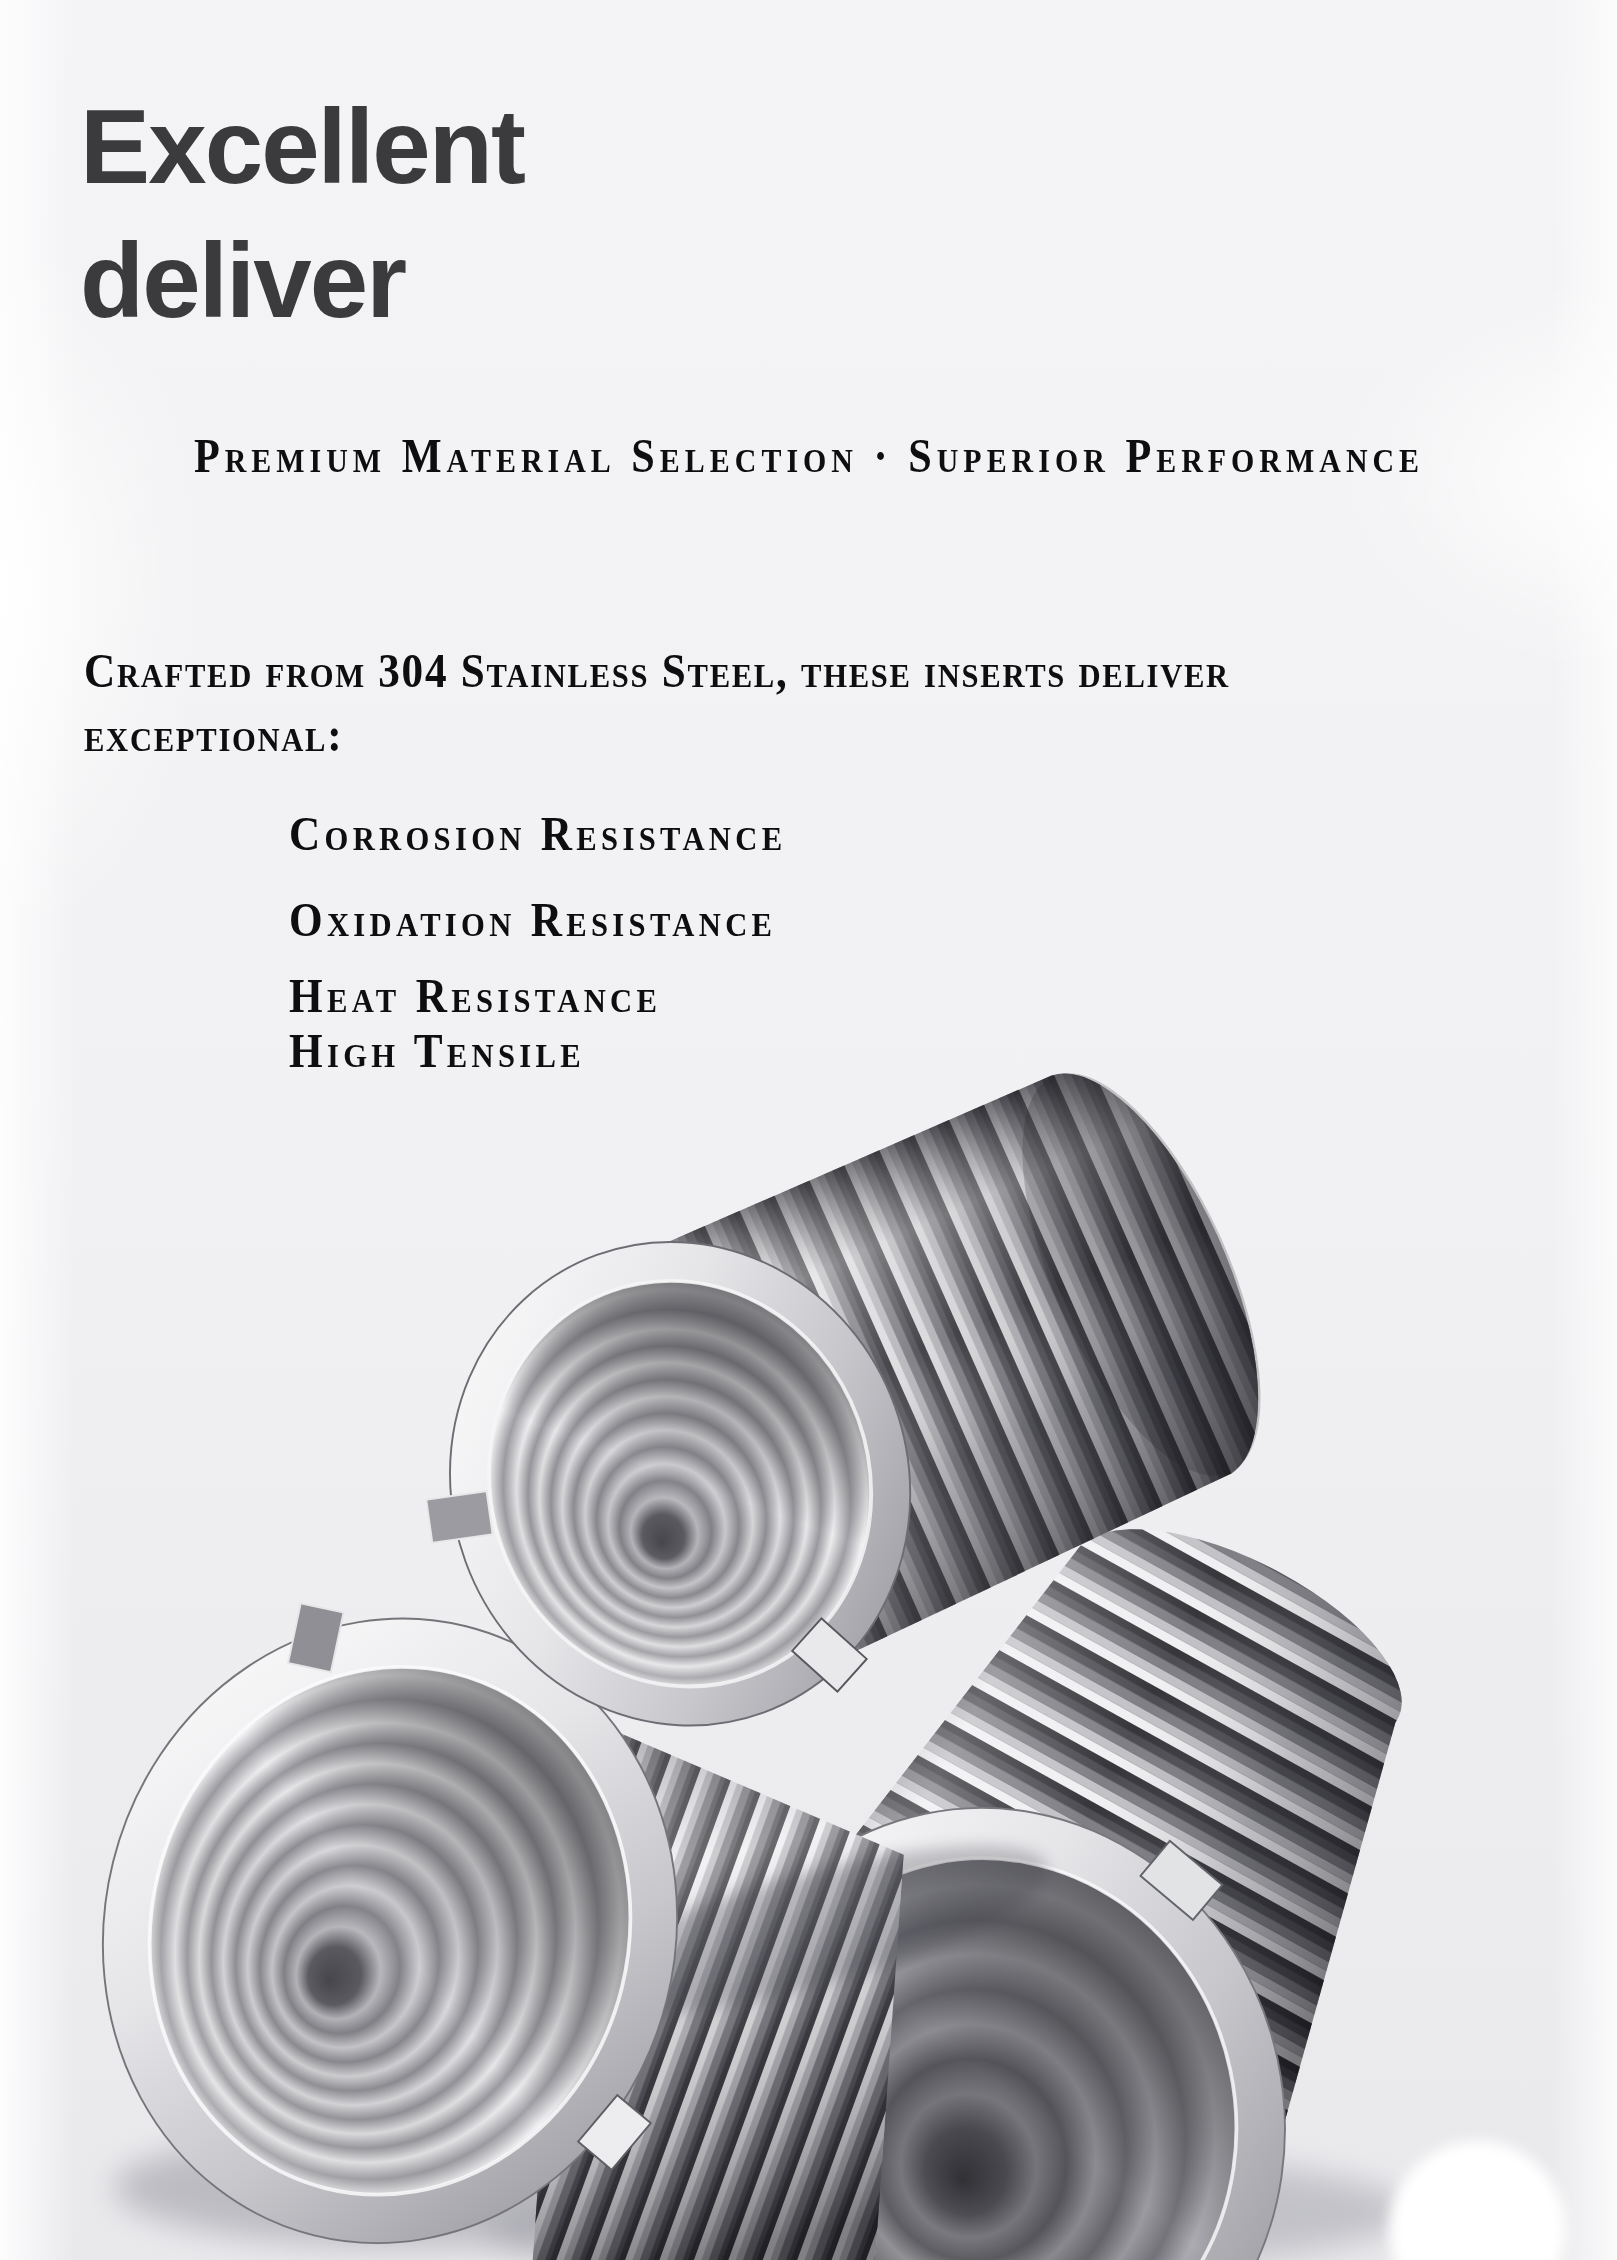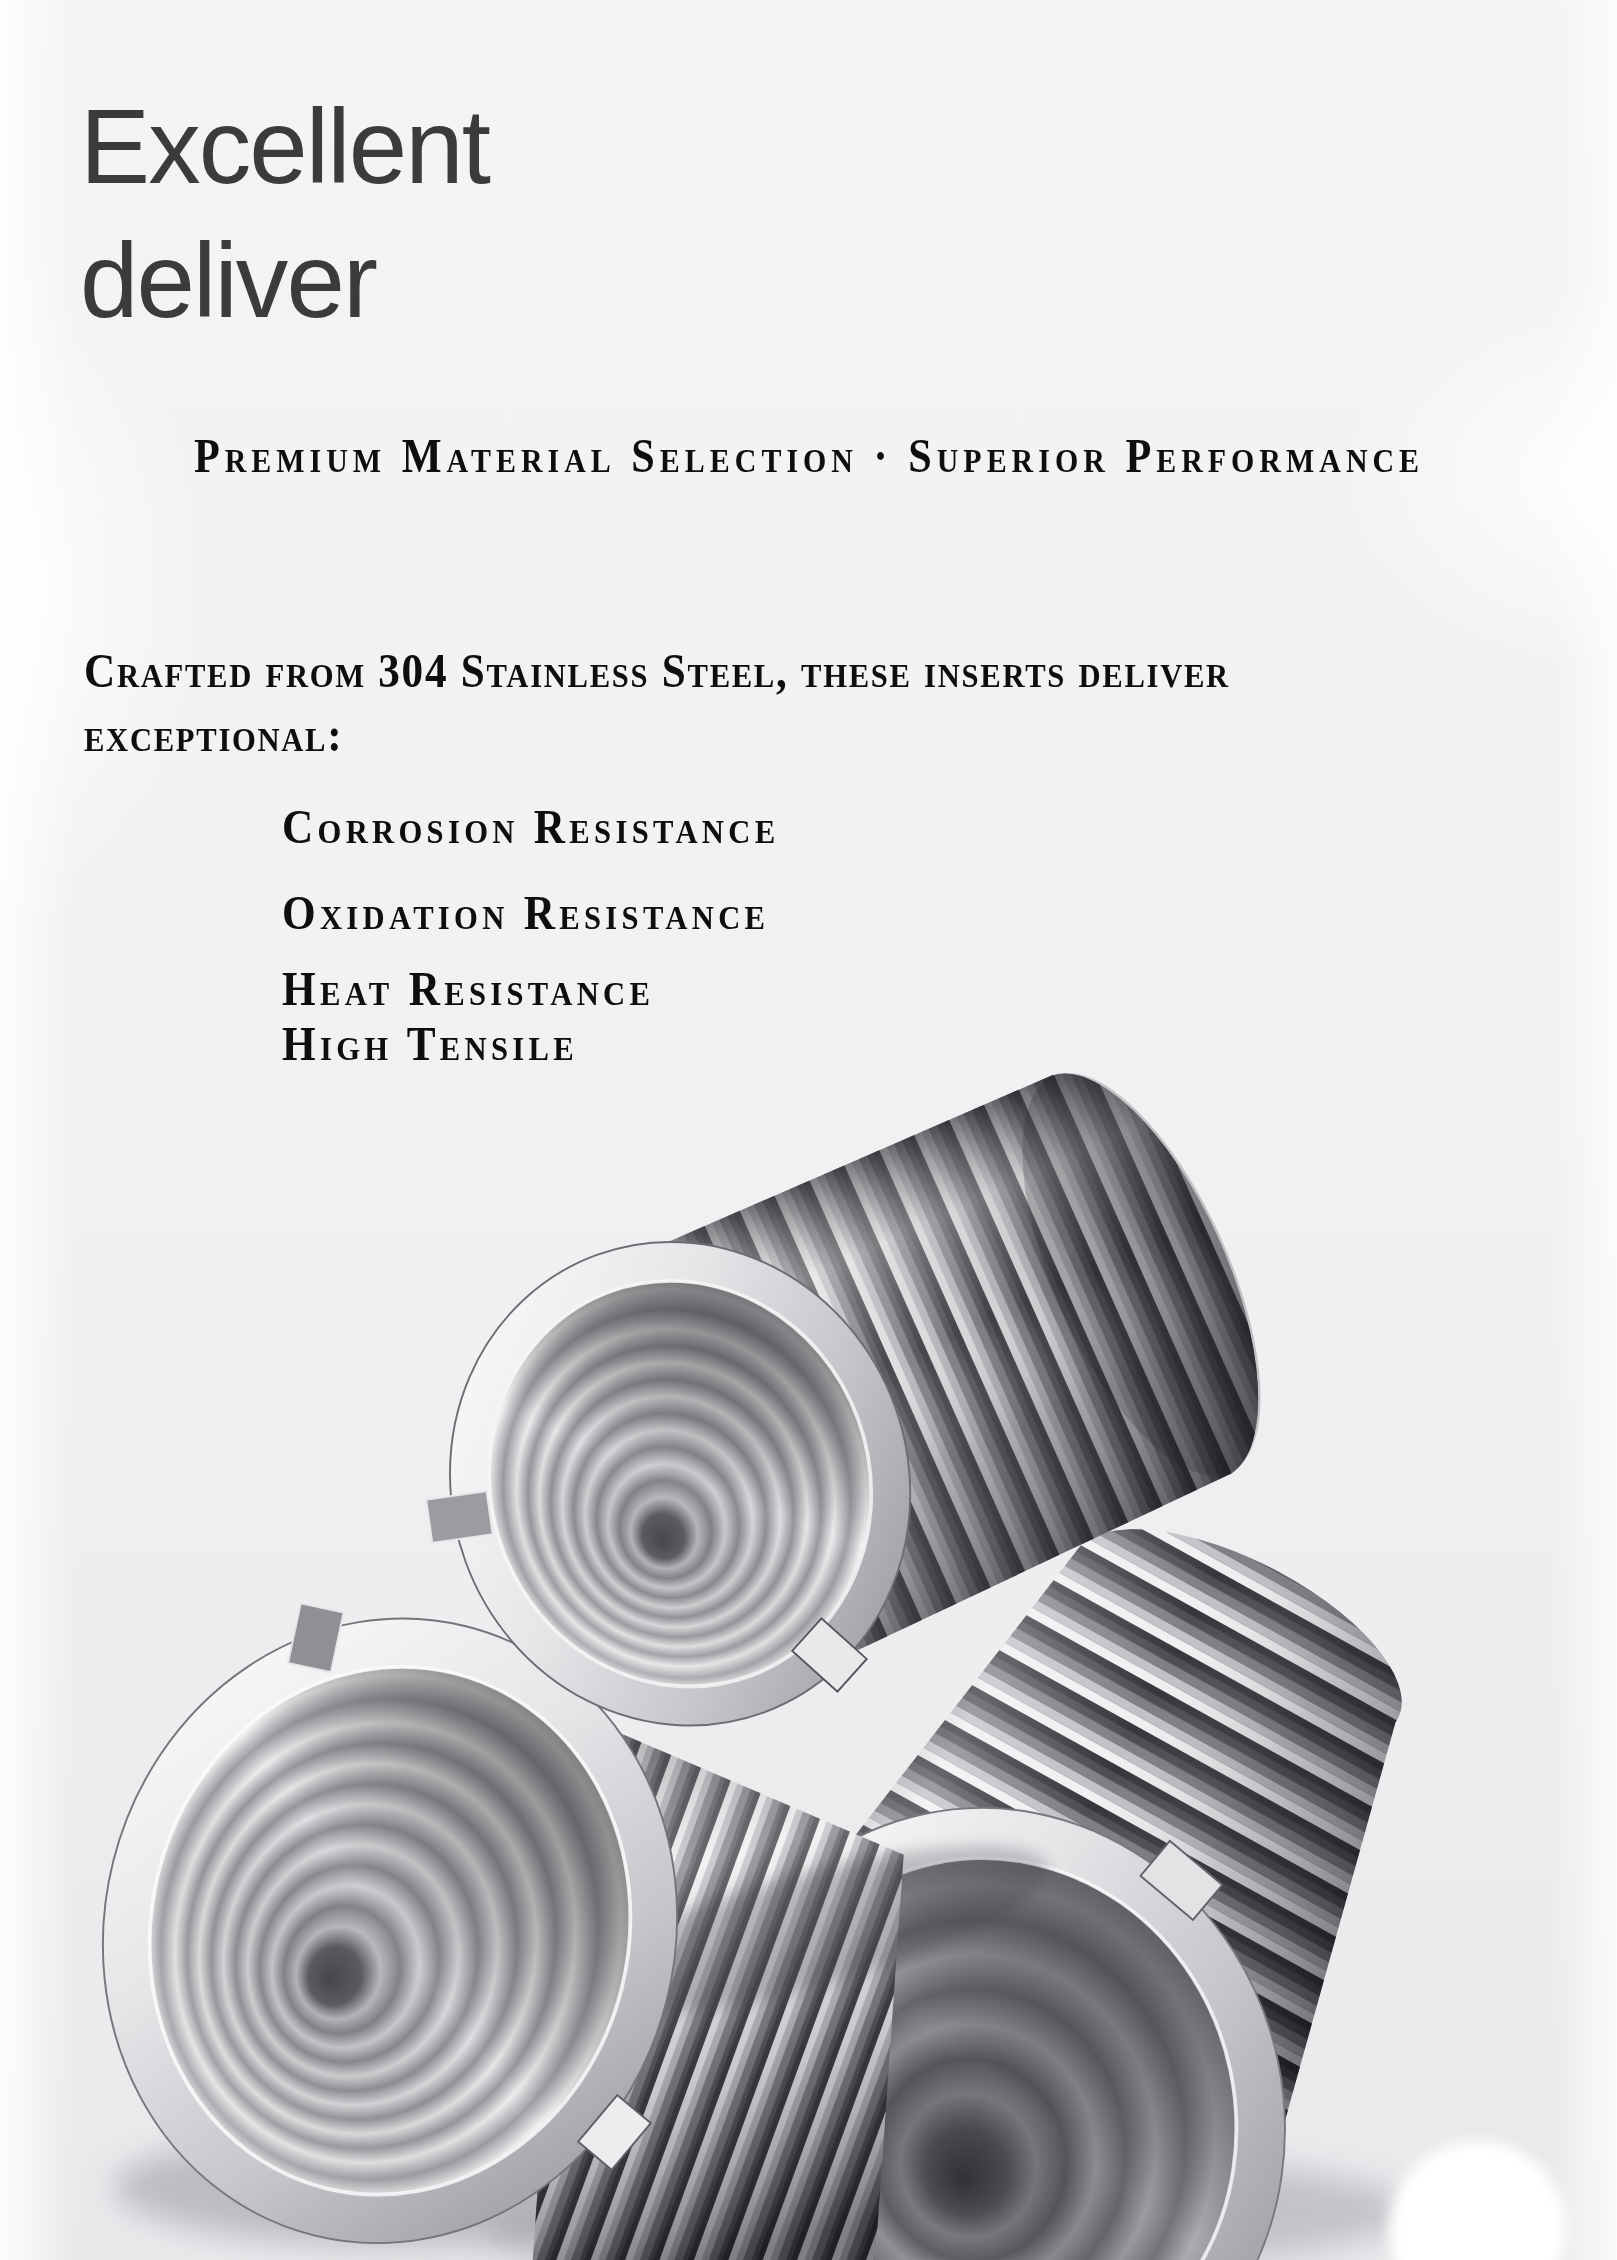--- a/index.html
+++ b/index.html
@@ -8,38 +8,38 @@
     background:
       radial-gradient(399px 285px at 100% 21%, rgba(255,255,255,.95), rgba(255,255,255,0) 70%),
       radial-gradient(285px 495px at 0% 26%, rgba(255,255,255,.9), rgba(255,255,255,0) 72%),
       linear-gradient(90deg, #fdfdfe 0px, rgba(253,253,254,0) 76px),
       linear-gradient(270deg, #fbfbfc 0px, rgba(251,251,252,0) 67px),
       linear-gradient(180deg, #f4f4f6 0%, #f1f1f3 52%, #e9e9ec 100%);
     font-family:"Liberation Sans", sans-serif;
   }
   .heading{
     position:absolute;left:80px;top:80px;
-    font-weight:400;font-size:105px;line-height:1.28;letter-spacing:-1.9px;
+    font-weight:700;font-size:105px;line-height:1.28;letter-spacing:-1.9px;
   }
   .heading .hline{display:block;}
   .smallcaps{
     font-family:"Liberation Serif","DejaVu Serif",serif;
     font-variant:small-caps;font-weight:600;color:#0e0e10;
   }
   .tagline{
     position:absolute;top:428px;left:0;width:1618px;text-align:center;
     font-size:48px;letter-spacing:5.7px;transform:scaleX(.88);
   }
   .intro{
     position:absolute;left:84px;top:639px;width:1617px;
     font-size:48px;letter-spacing:1.9px;line-height:1.33;
     transform:scaleX(.9);transform-origin:left top;
   }
   .intro .iline{display:block;}
-  .features{position:absolute;left:0;top:0;width:1510px;height:1094px;margin:0;padding:12px;list-style:none;}
+  .features{position:absolute;left:0;top:0;width:1510px;height:1094px;margin:7px;padding:12px;list-style:none;}
   .feature{
     position:absolute;left:282px;
     font-size:48px;letter-spacing:4.8px;
     transform:scaleX(.9);transform-origin:left top;
   }
   .f0{top:799px;} .f1{top:885px;} .f2{top:961px;} .f3{top:1016px;}
   .photo{position:absolute;left:0;top:1046px;width:1618px;height:1215px;}
   .corner-blob{
     position:absolute;right:52px;bottom:-57px;width:177px;height:177px;border-radius:50%;
     background:#ffffff;filter:blur(6.7px);

